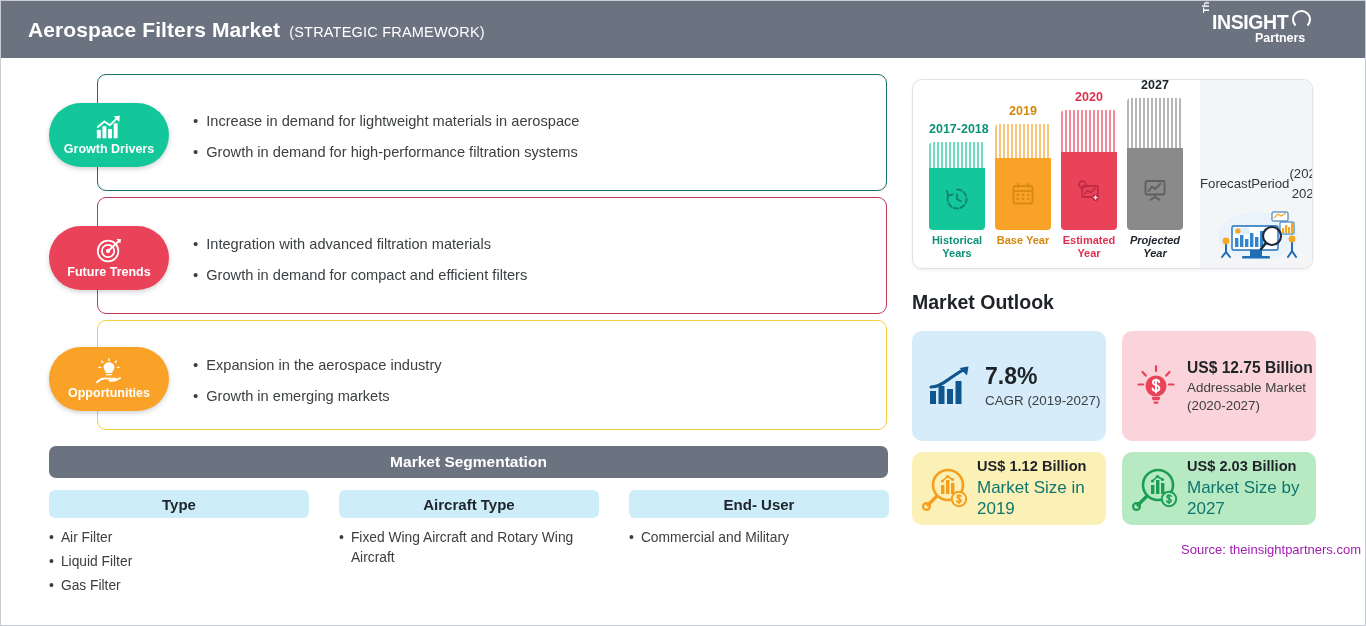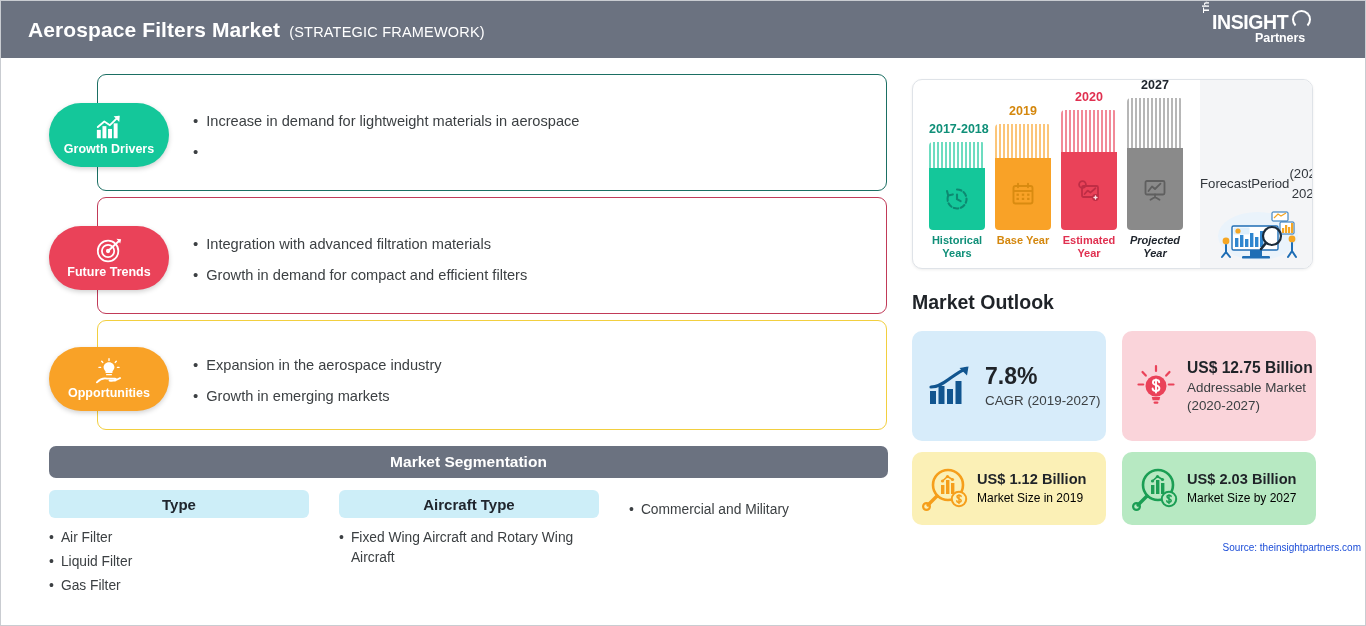--- a/index.html
+++ b/index.html
@@ -342,31 +342,31 @@
     padding-left: 10px;
     gap: 7px;
   }
   .ocard-sm .big {
     color: #1f2328;
     font-size: 14.6px;
     font-weight: bold;
     line-height: 1.2;
   }
   .ocard-sm .sub {
-    color: #000000;
-    font-size: 12px;
+    color: #0f766e;
+    font-size: 17px;
     line-height: 1.25;
     margin-top: 2px;
   }
 
   #source-note {
     position: absolute;
     right: 6px; top: 484px;
-    color: #1d4ed8;
-    font-size: 10px;
+    color: #a21caf;
+    font-size: 13px;
     text-align: right;
     width: 400px;
   }
 </style>
 </head>
 <body>
 
 <div id="page">
 
   <div id="header">
@@ -397,20 +397,21 @@
         </svg>
         <span class="badge-label">Growth Drivers</span>
       </div>
       <div class="factor-bullets">
         <div class="bullet">
           <span class="dot">•</span>
           <span>Increase in demand for lightweight materials in aerospace</span>
         </div>
         <div class="bullet">
           <span class="dot">•</span>
+          <span>Growth in demand for high-performance filtration systems</span>
         </div>
       </div>
     </div>
 
     <div class="factor-row" id="row-trends">
       <div class="factor-box"></div>
       <div class="factor-badge">
         <svg class="badge-icon" viewBox="0 0 32 30">
           <circle cx="15" cy="15" r="11" fill="none" stroke="#ffffff" stroke-width="1.9"></circle>
           <circle cx="15" cy="15" r="6.6" fill="none" stroke="#ffffff" stroke-width="1.9"></circle>
@@ -489,20 +490,21 @@
           <div class="seg-head">Aircraft Type</div>
           <div class="seg-list">
             <div class="seg-item">
               <span class="dot">•</span>
               <span>Fixed Wing Aircraft and Rotary Wing Aircraft</span>
             </div>
           </div>
         </div>
 
         <div class="seg-col">
+          <div class="seg-head">End- User</div>
           <div class="seg-list">
             <div class="seg-item">
               <span class="dot">•</span>
               <span>Commercial and Military</span>
             </div>
           </div>
         </div>
 
       </div>
     </div>

